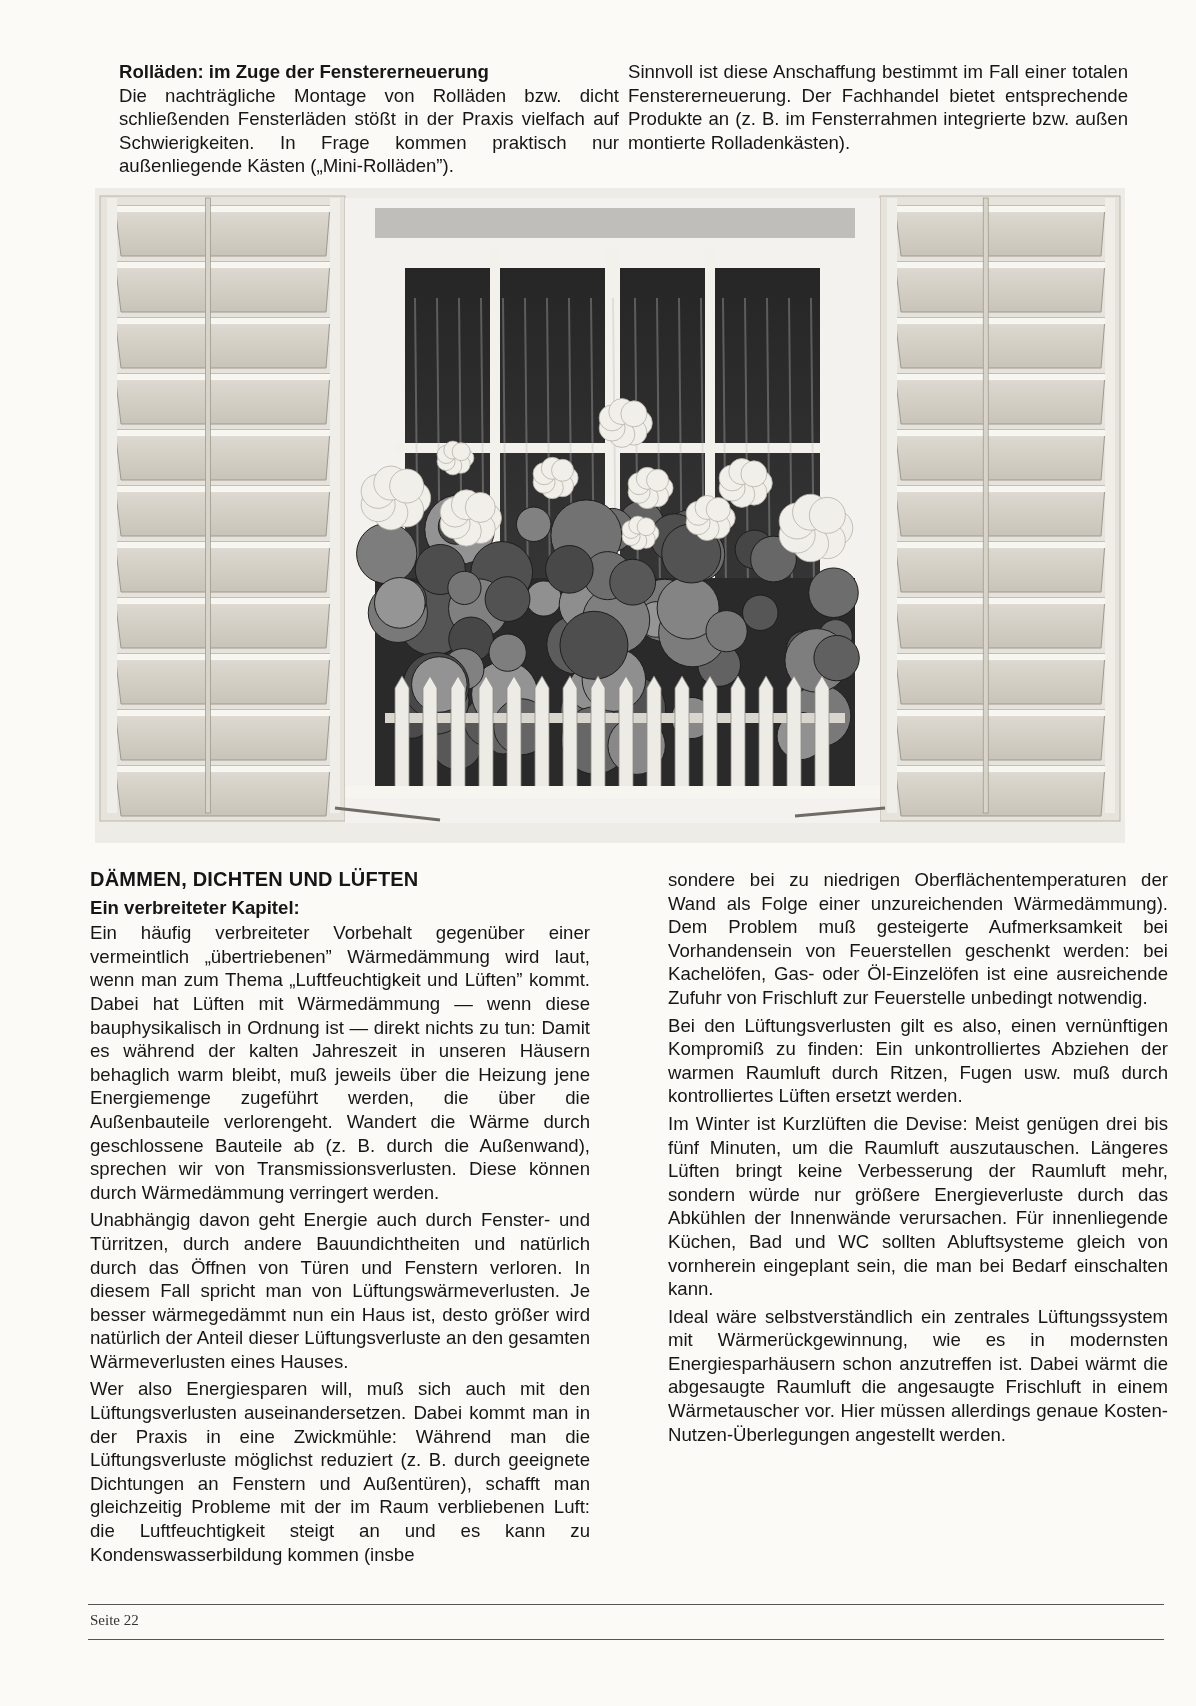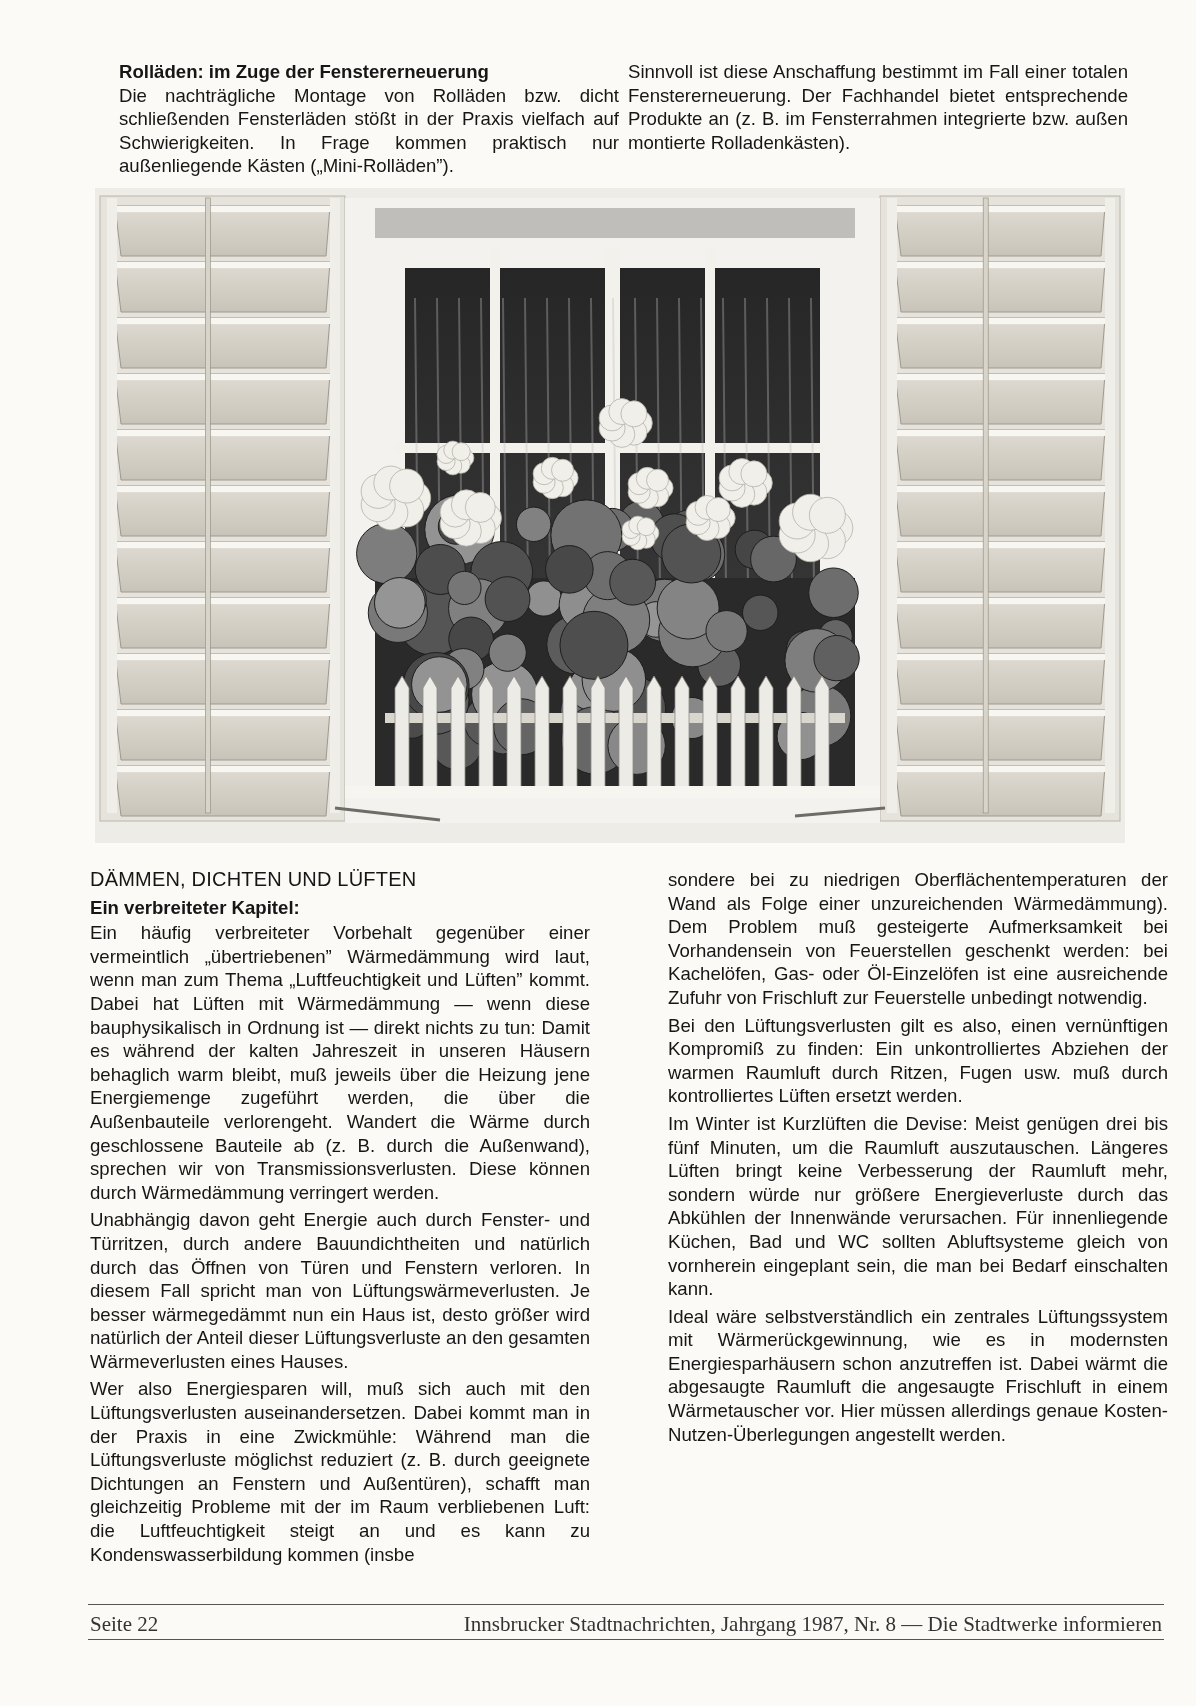--- a/index.html
+++ b/index.html
@@ -9,25 +9,25 @@
     font-family: "Liberation Sans", sans-serif; color: #161616;
   }
   .col { position: absolute; font-size: 18.6px; line-height: 23.6px; text-align: justify; }
   .col p { margin: 0 0 4px 0; hyphens: manual; }
   .col b, .col strong { font-weight: normal; }
   .top-left { left: 90px; top: 60px; width: 500px; margin-left: 29px; }
   .top-right { left: 628px; top: 60px; width: 500px; }
   .bottom-left { left: 90px; top: 868px; width: 500px; }
   .bottom-right { left: 628px; top: 868px; width: 500px; margin-left: 40px; }
   .h-sub { font-weight: bold; display: block; }
-  .h-main { font-weight: normal; font-size: 20px; display: block; margin-bottom: 4px; letter-spacing: 0.2px; }
+  .h-main { font-weight: bold; font-size: 20px; display: block; margin-bottom: 4px; letter-spacing: 0.2px; }
   .photo { position: absolute; left: 95px; top: 188px; width: 1030px; height: 655px; }
   .footer { position: absolute; left: 88px; top: 1604px; width: 1076px; height: 34px;
     border-top: 1.5px solid #555; border-bottom: 1.5px solid #555;
-    font-family: "Liberation Serif", serif; font-size: 21px; color: #333; }
+    font-family: "Liberation Serif", serif; font-size: 15px; color: #333; }
   .footer span { position: absolute; top: 7px; }
   .footer .page { left: 2px; }
   .footer .pub { right: 2px; }
 </style>
 </head>
 <body>
 
 <div class="col top-left">
   <p><span class="h-sub">Rolläden: im Zuge der Fenstererneuerung</span><span>Die nachträgliche Montage von Rolläden bzw. dicht schließenden Fensterläden stößt in der Praxis viel­fach auf Schwierigkeiten. In Frage kommen prak­tisch nur außenliegende Kästen („Mini-Rolläden”).</span></p>
 </div>
@@ -313,14 +313,13 @@
 
 <div class="col bottom-right">
   <p>sondere bei zu niedrigen Oberflächentemperaturen der Wand als Folge einer unzureichenden Wärme­dämmung). Dem Problem muß gesteigerte Aufmerk­samkeit bei Vorhandensein von Feuerstellen ge­schenkt werden: bei Kachelöfen, Gas- oder Öl-Einzelöfen ist eine ausreichende Zufuhr von Frisch­luft zur Feuerstelle unbedingt notwendig.</p>
   <p>Bei den Lüftungsverlusten gilt es also, einen vernünf­tigen Kompromiß zu finden: Ein unkontrolliertes Ab­ziehen der warmen Raumluft durch Ritzen, Fugen usw. muß durch kontrolliertes Lüften ersetzt werden.</p>
   <p>Im Winter ist Kurzlüften die Devise: Meist genügen drei bis fünf Minuten, um die Raumluft auszutau­schen. Längeres Lüften bringt keine Verbesserung der Raumluft mehr, sondern würde nur größere Ener­gieverluste durch das Abkühlen der Innenwände ver­ursachen. Für innenliegende Küchen, Bad und WC sollten Abluftsysteme gleich von vornherein einge­plant sein, die man bei Bedarf einschalten kann.</p>
   <p>Ideal wäre selbstverständlich ein zentrales Lüftungs­system mit Wärmerückgewinnung, wie es in modern­sten Energiesparhäusern schon anzutreffen ist. Da­bei wärmt die abgesaugte Raumluft die angesaugte Frischluft in einem Wärmetauscher vor. Hier müssen allerdings genaue Kosten-Nutzen-Überlegungen an­gestellt werden.</p>
 </div>
 
 <div class="footer">
   <span class="page">Seite 22</span>
-  <span class="pub">Innsbrucker Stadtnachrichten, Jahrgang 1987, Nr. 8 — Die Stadtwerke informieren</span>
 </div>
 
 </body></html>

